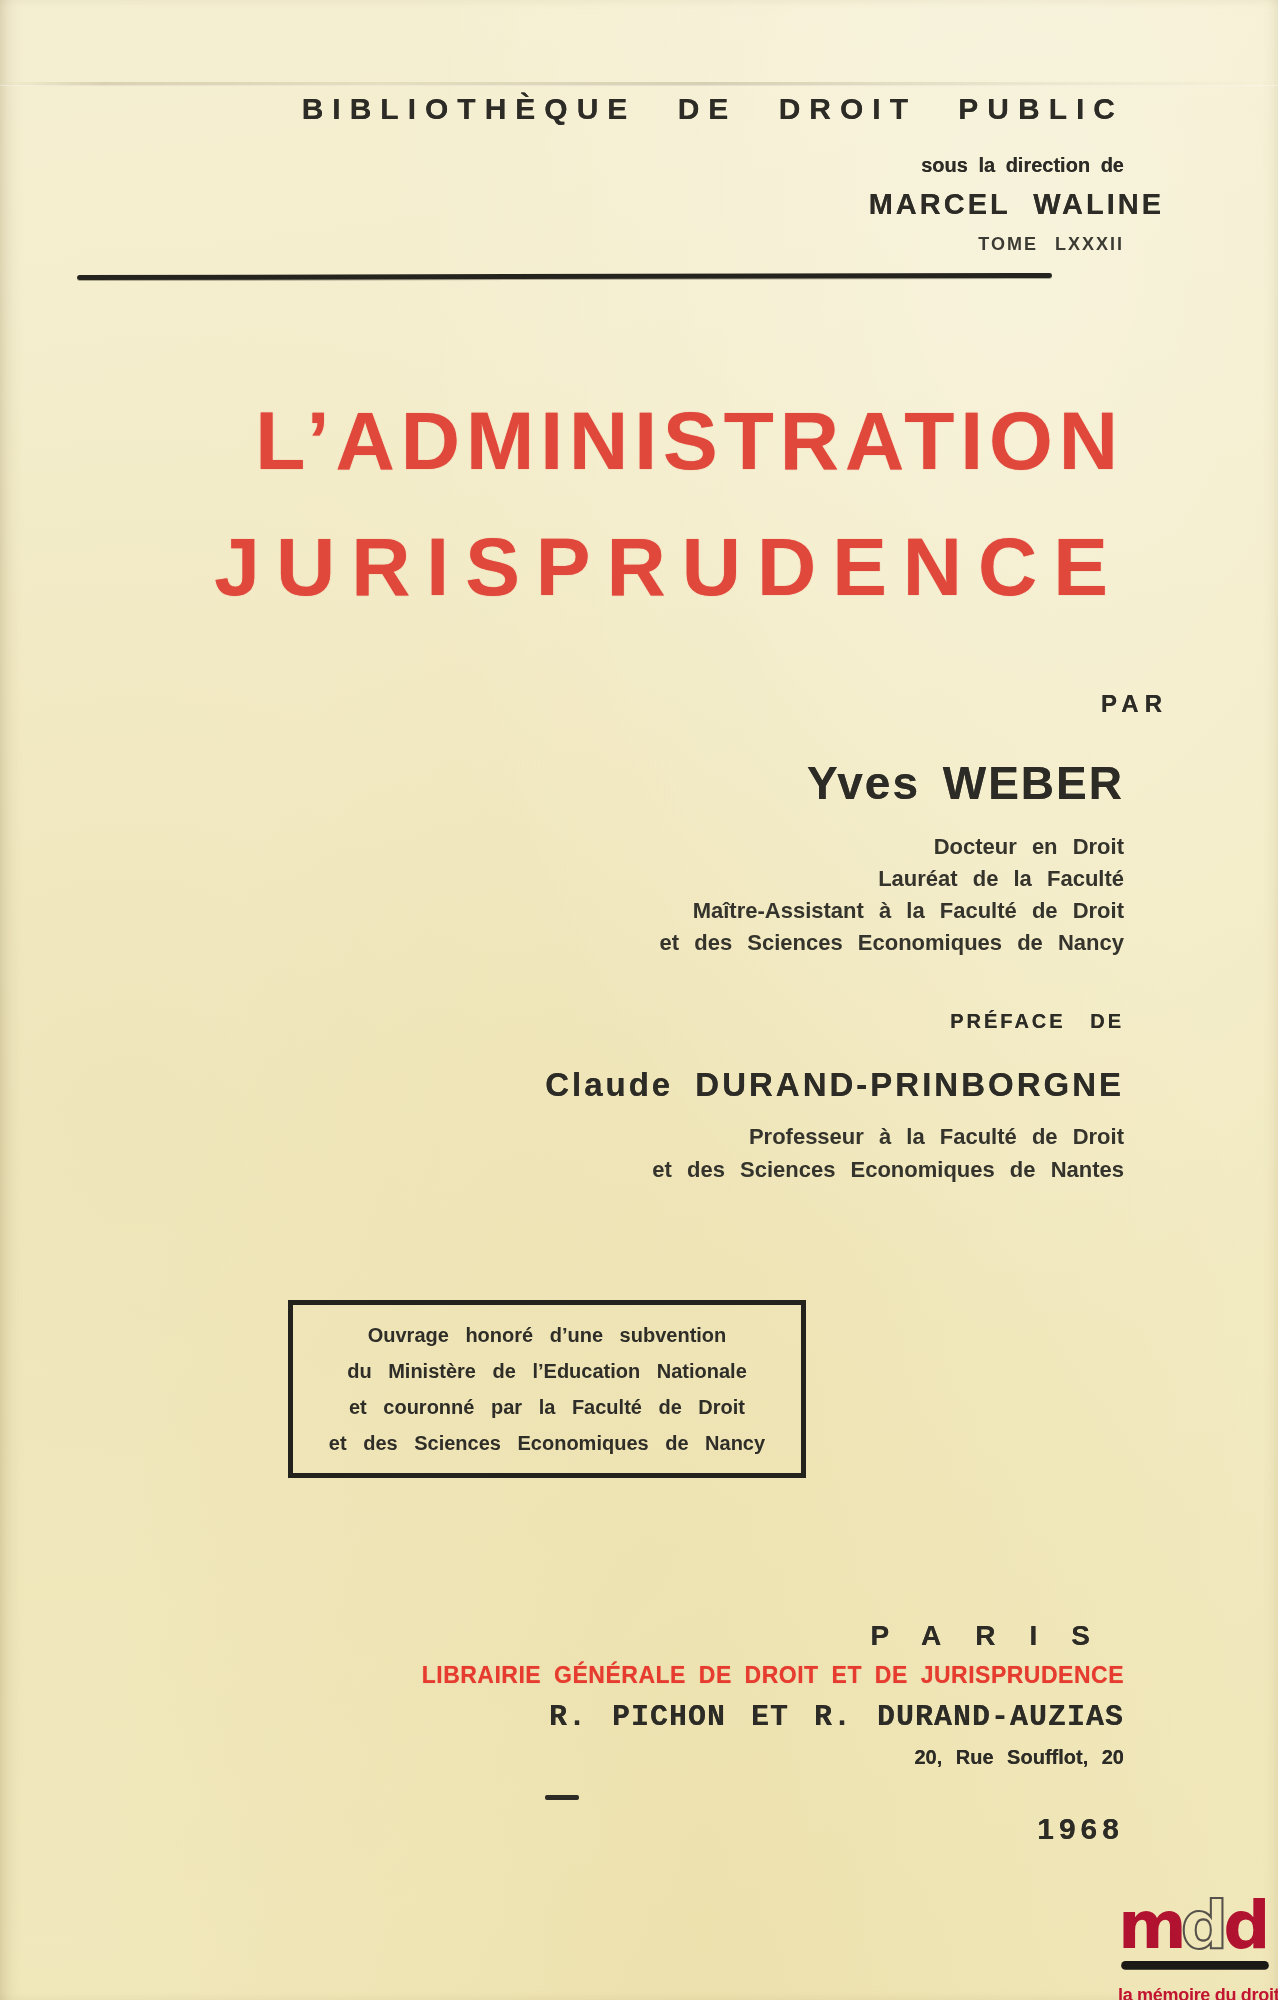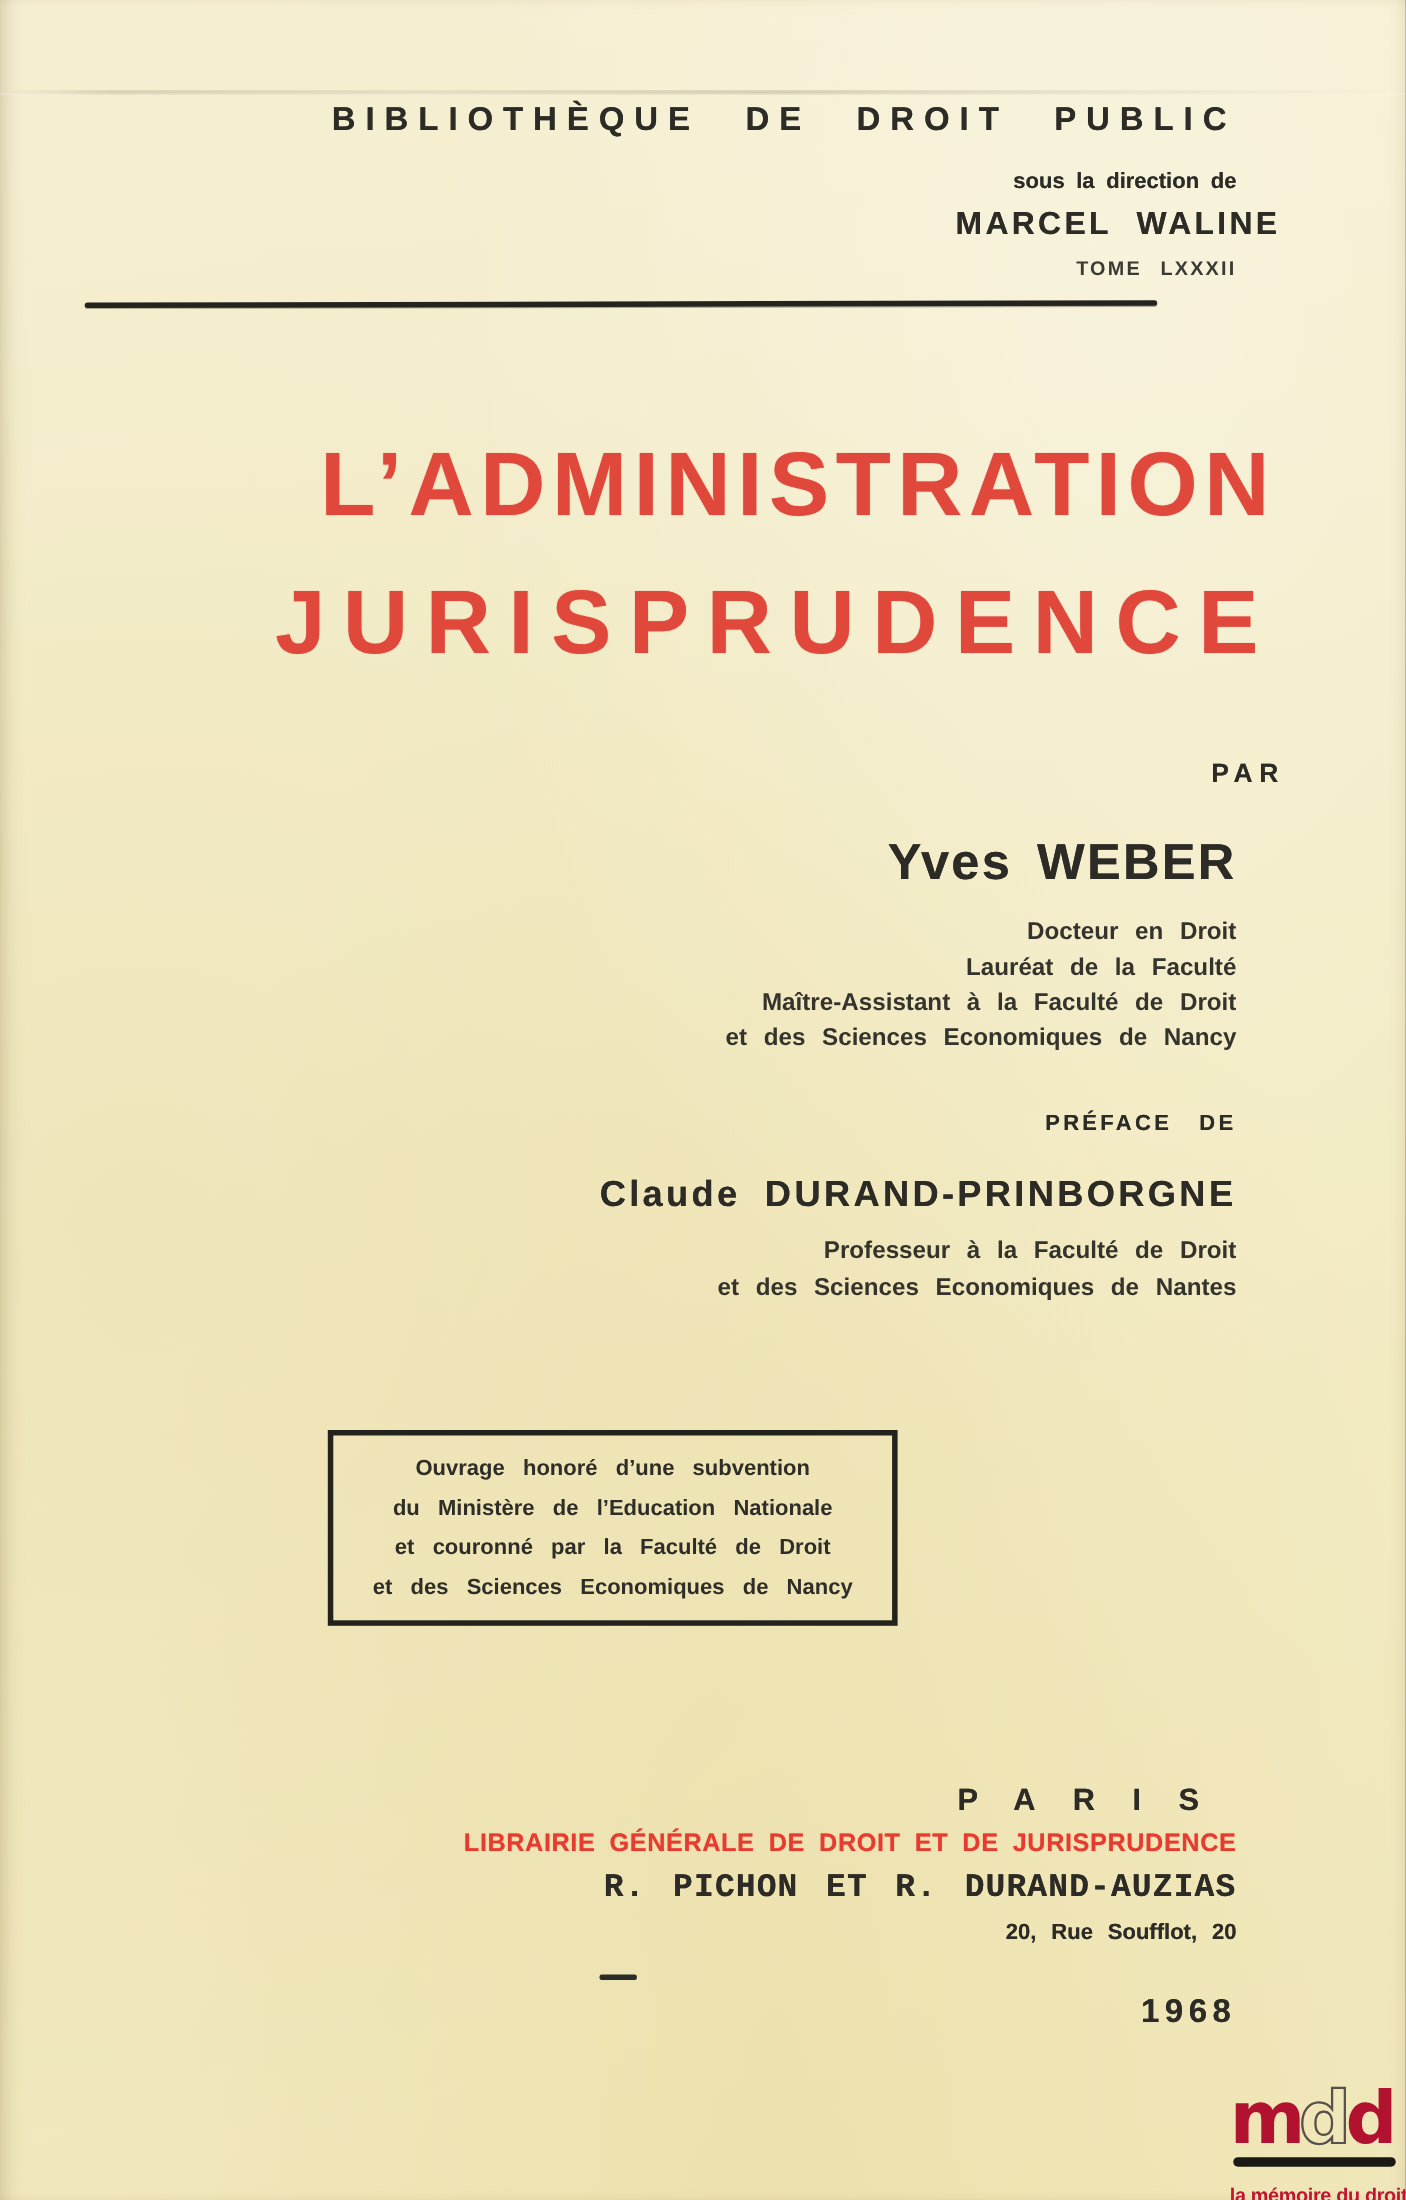--- a/index.html
+++ b/index.html
@@ -26,31 +26,31 @@
   }
   .series{top:92px;font-size:30px;font-weight:bold;letter-spacing:9px;word-spacing:24px;}
   .direction{top:154px;font-size:20px;font-weight:bold;word-spacing:5px;}
   .director{top:188px;font-size:29px;font-weight:bold;letter-spacing:3px;word-spacing:12px;margin-left:40px;}
   .tome{top:234px;font-size:18px;font-weight:bold;letter-spacing:2px;word-spacing:10px;color:#3b3a33;}
   .rule{
     position:absolute;left:77px;top:274px;width:975px;height:5px;
     background:#24231e;border-radius:3px;transform:rotate(-0.12deg);
     box-shadow:0 1px 0 rgba(36,35,30,0.35);
   }
-  .main-title{font-weight:bold;color:#e0483c;text-shadow:0 0 1px rgba(224,72,60,.65);line-height:1;padding-left:36px;}
+  .main-title{font-weight:bold;color:#e0483c;text-shadow:0 0 1px rgba(224,72,60,.65);line-height:1;}
   .title1{top:400px;font-size:82px;letter-spacing:6px;}
   .title2{top:526px;font-size:82px;letter-spacing:16px;}
   .par{top:690px;font-size:24px;font-weight:bold;letter-spacing:6px;margin-left:44px;}
   .author-name{top:756px;font-size:46px;font-weight:bold;letter-spacing:2px;word-spacing:8px;}
   .author-titles{top:831px;font-size:22px;font-weight:bold;line-height:32px;word-spacing:9px;color:#34332c;}
   .preface-label{top:1010px;font-size:20px;font-weight:bold;letter-spacing:3px;word-spacing:16px;}
   .preface-name{top:1066px;font-size:33px;font-weight:bold;letter-spacing:3px;word-spacing:10px;}
   .preface-titles{top:1120px;font-size:22px;font-weight:bold;line-height:33px;word-spacing:9px;color:#34332c;}
   .award-box{
-    position:absolute;left:298px;top:1300px;width:508px;height:168px;
+    position:absolute;left:288px;top:1300px;width:508px;height:168px;
     border:5px solid #23221d;
     display:flex;align-items:center;justify-content:center;
   }
   .award-text{font-size:20px;font-weight:bold;line-height:36px;word-spacing:11px;text-align:center;width:100%;color:#2e2d27;}
   .city{top:1620px;font-size:28px;font-weight:bold;letter-spacing:34px;text-indent:34px;}
   .publisher{top:1662px;font-size:23px;font-weight:bold;letter-spacing:.5px;word-spacing:6px;color:#e63c2f;text-shadow:0 0 .8px rgba(230,60,47,.6);}
   .pub-names{top:1700px;font-size:30px;font-weight:bold;letter-spacing:1px;word-spacing:6px;font-family:Liberation Mono, monospace;}
   .address{top:1746px;font-size:20px;font-weight:bold;word-spacing:8px;}
   .dash{position:absolute;left:545px;top:1795px;width:34px;height:5px;background:#2c2b26;border-radius:2px;}
   .year{top:1812px;font-size:30px;font-weight:bold;letter-spacing:5px;}

